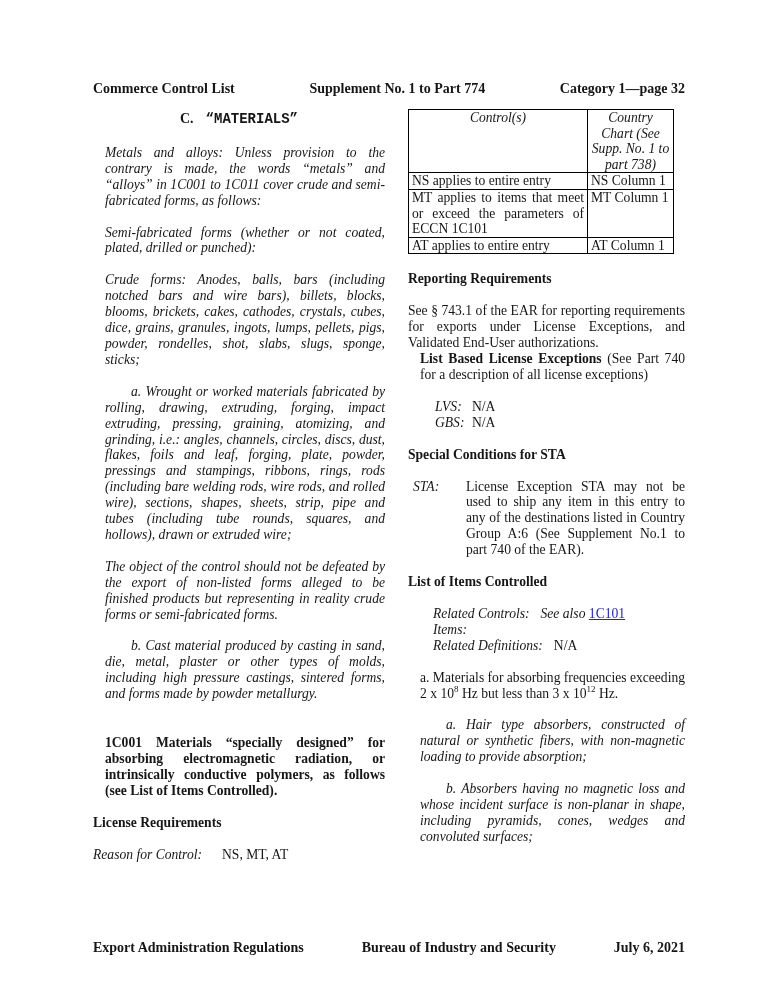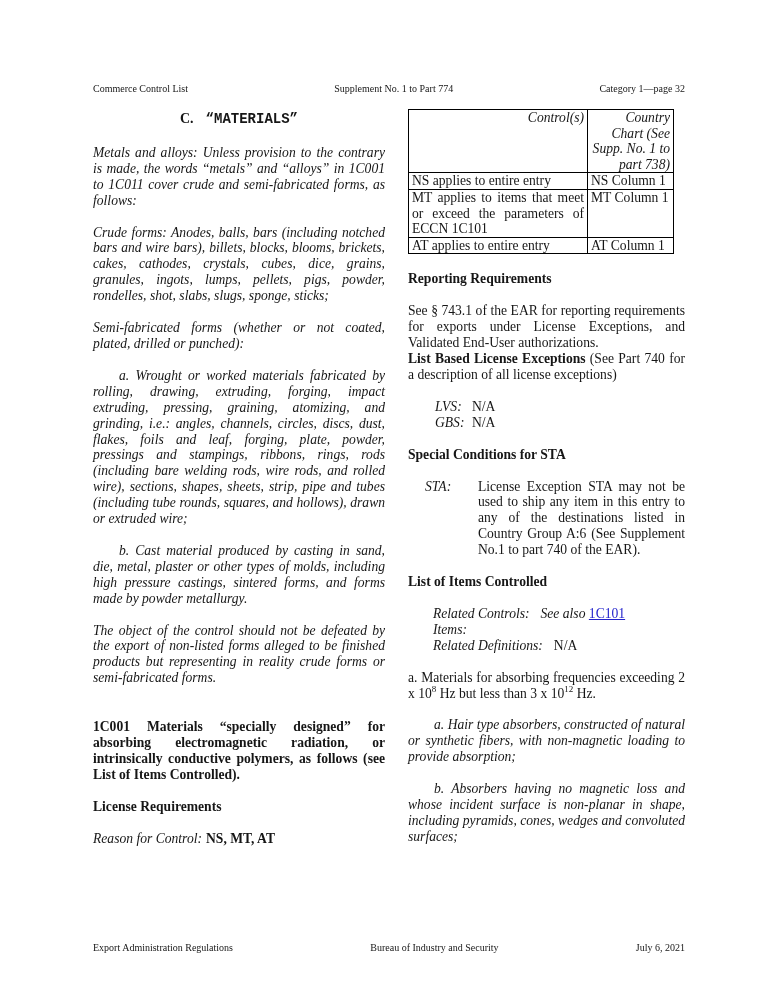--- a/index.html
+++ b/index.html
@@ -13,85 +13,85 @@
     color: #161616;
     overflow: hidden;
   }
   
   .running-line {
     position: absolute;
     left: 93px;
     width: 592px;
     display: flex;
     justify-content: space-between;
-    font-weight: normal;
-    font-size: 10px;
+    font-weight: bold;
+    font-size: 14px;
     line-height: 14px;
     white-space: nowrap;
   }
   .hdr { top: 82px; }
   .ftr { top: 941px; }
 
   
   .col {
     position: absolute;
     top: 106px;
     font-size: 13.6px;
     line-height: 15.9px;
   }
   .col-l { left: 93px;  width: 292px; }
   .col-r { left: 408px; width: 277px; }
 
-  .p   { margin: 0 0 16px 0; }
+  .p   { margin: 0 0 16px 12px; }
   .p0  { margin: 0; }
   .it  { font-style: italic; }
   .b   { font-weight: bold; }
   .bi  { font-weight: bold; font-style: italic; }
   .just{ text-align: justify; }
   .ind { text-indent: 26px; }
   .mt-xl { margin-top: 33px; }
 
   .sec-head {
     margin: 5px 0 17px 0;
     font-size: 14px;
     font-weight: bold;
     text-align: center;
   }
   .sec-head .ttl { margin-left: 12px; font-family: Liberation Mono, monospace; }
   .tech-note { margin: 0 0 17px 0; font-size: 13.8px; }
 
   .h3 { font-weight: bold; margin: 0 0 16px 0; }
 
-  .reason-line .val { margin-left: 4px; font-weight: bold; }
+  .reason-line .val { margin-left: 20px; }
 
   
   table.ctl {
     border-collapse: collapse;
     width: 265px;
     margin: 3px 0 17px 0;
     table-layout: fixed;
   }
   table.ctl th, table.ctl td {
     border: 1.5px solid #000;
     padding: 0 3px;
     vertical-align: top;
     font-size: 13.6px;
     line-height: 15.6px;
   }
-  table.ctl th { font-style: italic; font-weight: normal; text-align: right; }
+  table.ctl th { font-style: italic; font-weight: normal; text-align: center; }
   table.ctl td.justcell { text-align: justify; }
 
   
   .kv-block { margin: 0 0 16px 0; }
   .kv { margin-left: 27px; }
   .kv .k { display: inline-block; width: 37px; font-style: italic; }
 
   
   .hang { display: flex; margin: 0 0 16px 0; }
-  .hang .lbl { flex: none; margin-left: 17px; width: 53px; font-style: italic; }
+  .hang .lbl { flex: none; margin-left: 5px; width: 53px; font-style: italic; }
   .hang .txt { flex: 1; text-align: justify; }
 
   
   .rel-block { margin: 0 0 16px 0; }
   .rel { margin-left: 25px; font-style: italic; }
   .rel .val { margin-left: 11px; font-style: normal; }
   .rel .val-it { margin-left: 11px; }
   a.doclink { color: var(--link-color, #2323cc); text-decoration: underline; font-style: normal; text-align: center; }
 
   sup { font-size: 9px; line-height: 0; vertical-align: super; }
@@ -109,25 +109,25 @@
     <span>Commerce Control List</span>
     <span>Supplement No. 1 to Part 774</span>
     <span>Category 1—page 32</span>
   </div>
 
   <section class="col col-l">
     <h1 class="sec-head"><span>C.</span><span class="ttl">“MATERIALS”</span></h1>
 
 
     <p class="p it just">Metals and alloys: Unless provision to the contrary is made, the words “metals” and “alloys” in 1C001 to 1C011 cover crude and semi-fabricated forms, as follows:</p>
+    <p class="p it just">Semi-fabricated forms (whether or not coated, plated, drilled or punched):</p>
     <p class="p it just">Crude forms:  Anodes, balls, bars (including notched bars and wire bars), billets, blocks, blooms, brickets, cakes, cathodes, crystals, cubes, dice, grains, granules, ingots, lumps, pellets, pigs, powder, rondelles, shot, slabs, slugs, sponge, sticks;</p>
-    <p class="p it just">Semi-fabricated forms (whether or not coated, plated, drilled or punched):</p>
     <p class="p it just ind">a.  Wrought or worked materials fabricated by rolling, drawing, extruding, forging, impact extruding, pressing, graining, atomizing, and grinding, i.e.: angles, channels, circles, discs, dust, flakes, foils and leaf, forging, plate, powder, pressings and stampings, ribbons, rings, rods (including bare welding rods, wire rods, and rolled wire), sections, shapes, sheets, strip, pipe and tubes (including tube rounds, squares, and hollows), drawn or extruded wire;</p>
+    <p class="p it just">The object of the control should not be defeated by the export of non-listed forms alleged to be finished products but representing in reality crude forms or semi-fabricated forms.</p>
     <p class="p it just ind">b.  Cast material produced by casting in sand, die, metal, plaster or other types of molds, including high pressure castings, sintered forms, and forms made by powder metallurgy.</p>
-    <p class="p it just">The object of the control should not be defeated by the export of non-listed forms alleged to be finished products but representing in reality crude forms or semi-fabricated forms.</p>
 
     <p class="p b just mt-xl">1C001 Materials “specially designed” for absorbing electromagnetic radiation, or intrinsically conductive polymers, as follows (see List of Items Controlled).</p>
 
     <div class="h3 p0">License Requirements</div>
     <div class="reason-line">
       <span class="it">Reason for Control:</span><span class="val">NS, MT, AT</span>
     </div>
   </section>
 
   <section class="col col-r">

